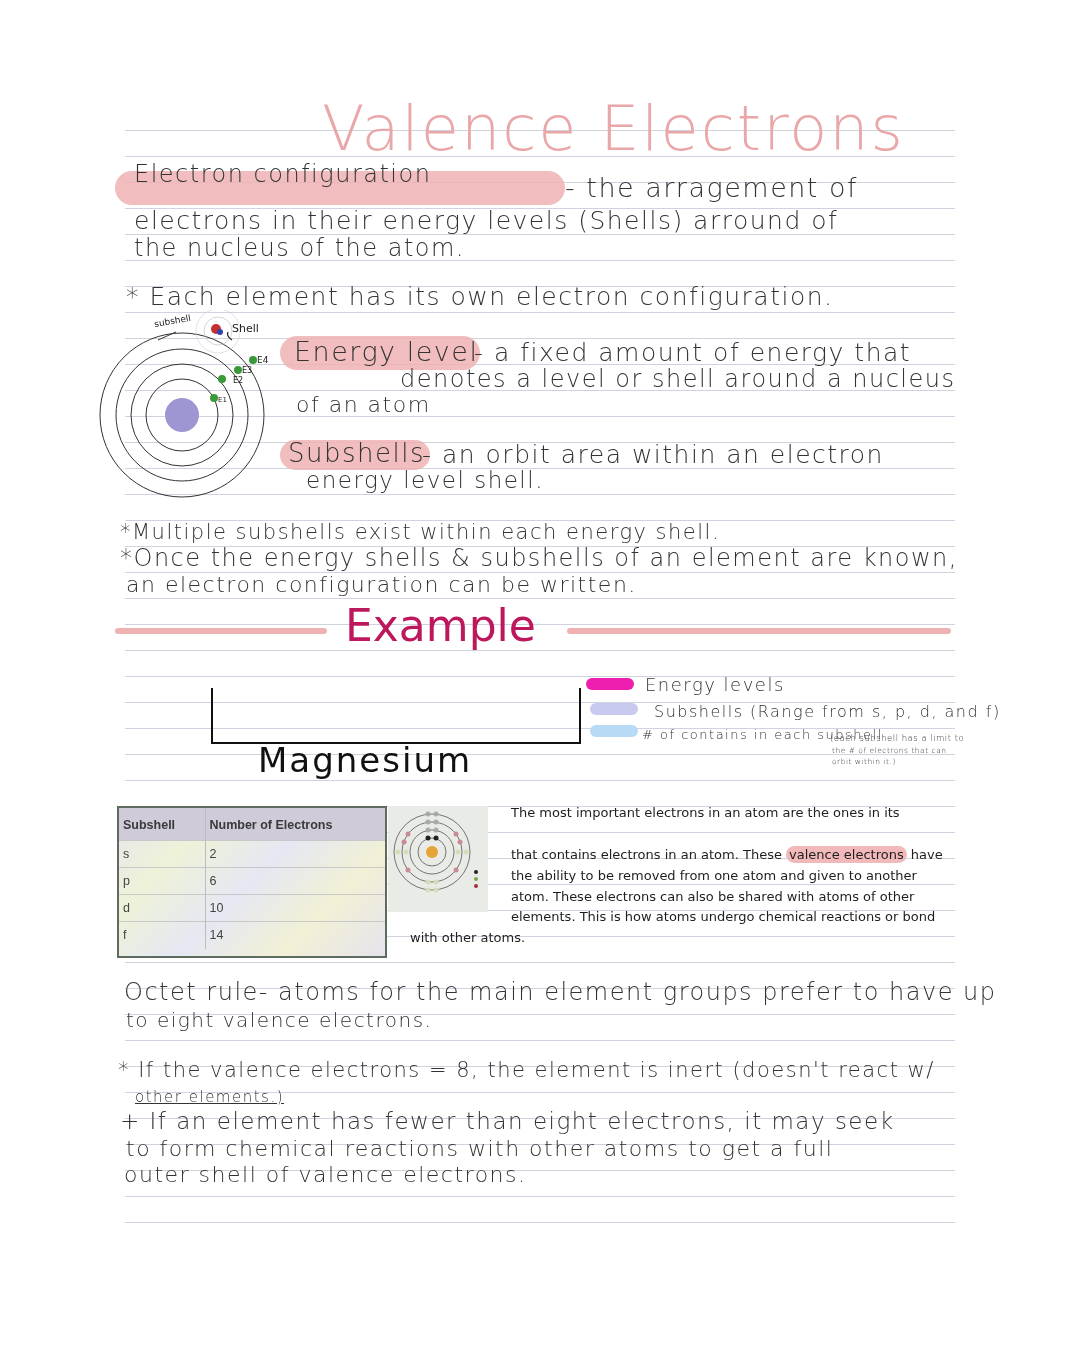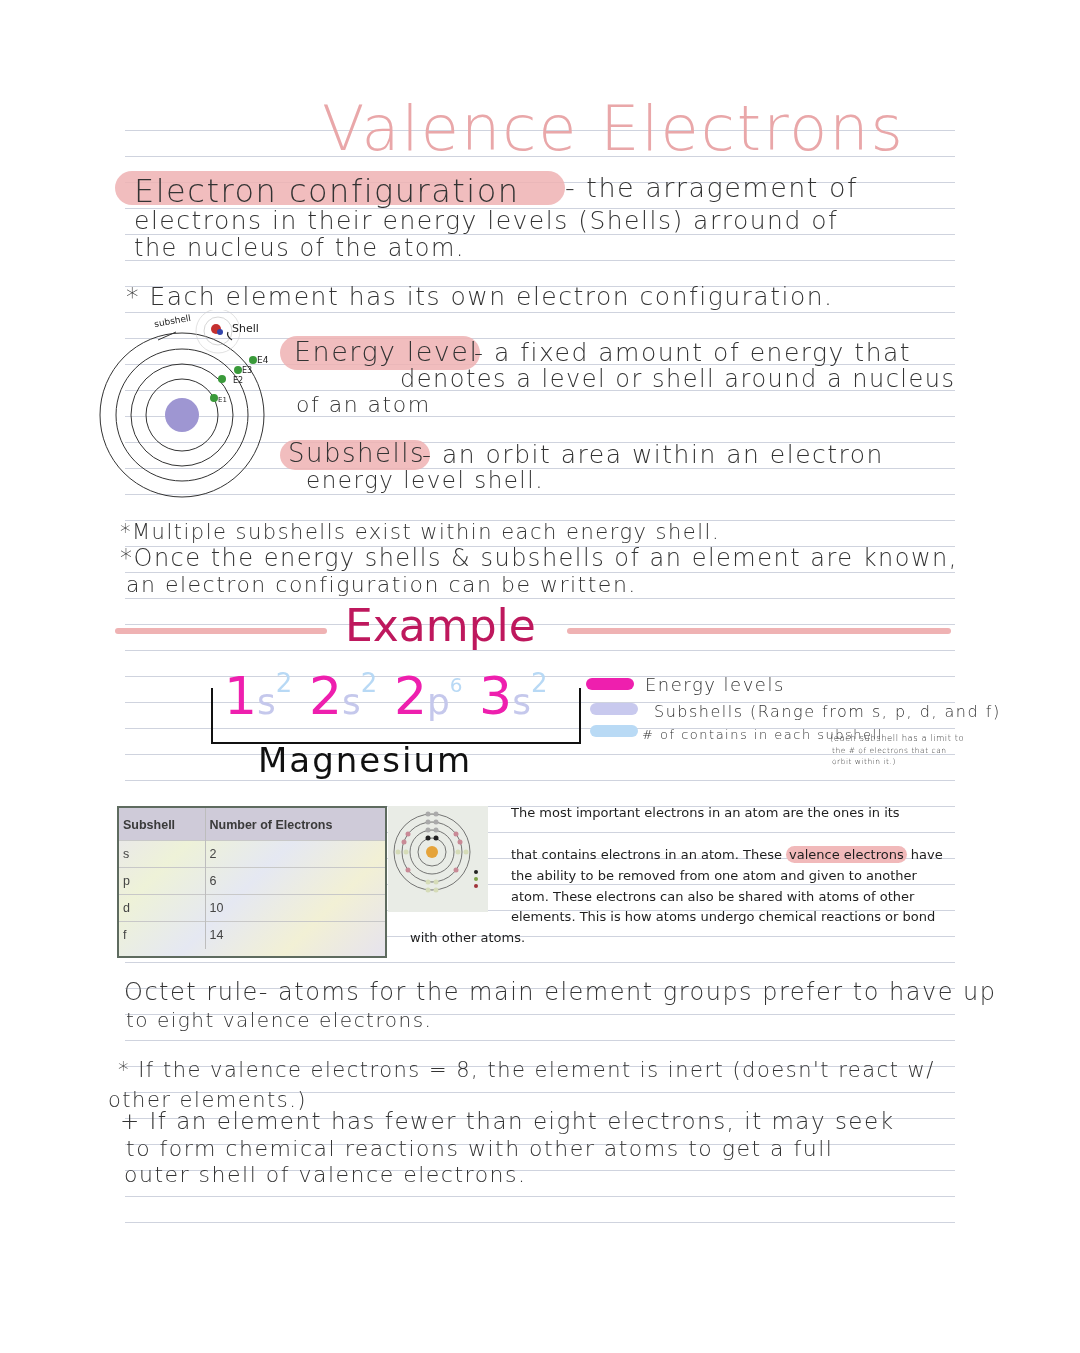--- a/index.html
+++ b/index.html
@@ -73,21 +73,21 @@
     <div class="rule" style="top:1118px"></div>
     <div class="rule" style="top:1144px"></div>
     <div class="rule" style="top:1170px"></div>
     <div class="rule" style="top:1196px"></div>
     <div class="rule" style="top:1222px"></div>
   </div>
 
   <div class="abs title" style="left:322px; top:92px;">Valence Electrons</div>
 
   <div class="hl" style="left:115px; top:171px; width:450px; height:34px;"></div>
-  <div class="abs hand" style="left:134px; top:172px; font-size:32px;">Electron configuration</div>
+  <div class="abs hand" style="left:134px; top:160px; font-size:24px;">Electron configuration</div>
   <div class="abs hand" style="left:565px; top:172px; font-size:27px;">- the arragement of</div>
   <div class="abs hand" style="left:134px; top:206px; font-size:25px;">electrons in their energy levels (Shells) arround of</div>
   <div class="abs hand" style="left:134px; top:234px; font-size:24px;">the nucleus of the atom.</div>
 
   <div class="abs hand" style="left:126px; top:282px; font-size:25px;">* Each element has its own electron configuration.</div>
 
   <div class="abs" style="left:98px; top:310px; width:190px; height:190px;">
     <svg width="190" height="190" viewBox="0 0 190 190">
       <circle cx="84" cy="105" r="36" fill="none" stroke="#333" stroke-width="1"></circle>
       <circle cx="84" cy="105" r="51" fill="none" stroke="#333" stroke-width="1"></circle>
@@ -126,26 +126,20 @@
 
   <div class="abs hand" style="left:120px; top:520px; font-size:21px;">*Multiple subshells exist within each energy shell.</div>
   <div class="abs hand" style="left:120px; top:544px; font-size:24px;">*Once the energy shells &amp; subshells of an element are known,</div>
   <div class="abs hand" style="left:126px; top:572px; font-size:22px;">an electron configuration can be written.</div>
 
   <div class="pinkline" style="left:115px; top:628px; width:212px;"></div>
   <div class="abs ex-title" style="left:345px; top:600px;">Example</div>
   <div class="pinkline" style="left:567px; top:628px; width:384px;"></div>
 
   <div class="abs" style="left:211px; top:688px; width:370px; height:56px; border-left:2px solid #111; border-right:2px solid #111; border-bottom:2px solid #111;"></div>
-  <div class="abs cfg" style="left:224px; top:670px;">
-    <span class="lvl">1</span><span class="sub">s</span><span class="num">2</span>
-    <span class="lvl">2</span><span class="sub">s</span><span class="num">2</span>
-    <span class="lvl">2</span><span class="sub">p</span><span class="num" style="font-size:20px;">6</span>
-    <span class="lvl">3</span><span class="sub">s</span><span class="num">2</span>
-  </div>
   <div class="abs" style="left:258px; top:740px; font-size:34px; color:#111; letter-spacing:2px;">Magnesium</div>
 
   <div>
     <div class="swatch" style="left:586px; top:678px; background:#ee1fae;"></div>
     <div class="abs hand" style="left:645px; top:674px; font-size:18px;">Energy levels</div>
     <div class="swatch" style="left:590px; top:703px; background:#c8c9ee;"></div>
     <div class="abs hand" style="left:654px; top:702px; font-size:16px;">Subshells (Range from s, p, d, and f)</div>
     <div class="swatch" style="left:590px; top:725px; background:#b9daf5;"></div>
     <div class="abs hand" style="left:642px; top:727px; font-size:13px;"># of contains in each subshell</div>
     <div class="abs hand" style="left:830px; top:733px; font-size:8.5px; letter-spacing:0.5px;">(each subshell has a limit to</div>
@@ -223,18 +217,18 @@
   </div>
   <div class="abs para" style="left:511px; top:866px;">the ability to be removed from one atom and given to another</div>
   <div class="abs para" style="left:511px; top:887px;">atom. These electrons can also be shared with atoms of other</div>
   <div class="abs para" style="left:511px; top:907px;">elements. This is how atoms undergo chemical reactions or bond</div>
   <div class="abs para" style="left:410px; top:928px;">with other atoms.</div>
 
   <div class="abs hand" style="left:124px; top:978px; font-size:24px;">Octet rule- atoms for the main element groups prefer to have up</div>
   <div class="abs hand" style="left:126px; top:1008px; font-size:20px;">to eight valence electrons.</div>
 
   <div class="abs hand" style="left:118px; top:1058px; font-size:21px;">* If the valence electrons = 8, the element is inert (doesn't react w/</div>
-  <div class="abs hand" style="left:108px; top:1088px; font-size:21px;">other elements.)</div>
+  <div class="abs hand" style="left:135px; top:1088px; font-size:15px;text-decoration:underline;">other elements.)</div>
   <div class="abs hand" style="left:120px; top:1108px; font-size:23px;">+ If an element has fewer than eight electrons, it may seek</div>
   <div class="abs hand" style="left:126px; top:1136px; font-size:22px;">to form chemical reactions with other atoms to get a full</div>
   <div class="abs hand" style="left:124px; top:1162px; font-size:22px;">outer shell of valence electrons.</div>
 
 </div>
 
 </body></html>

